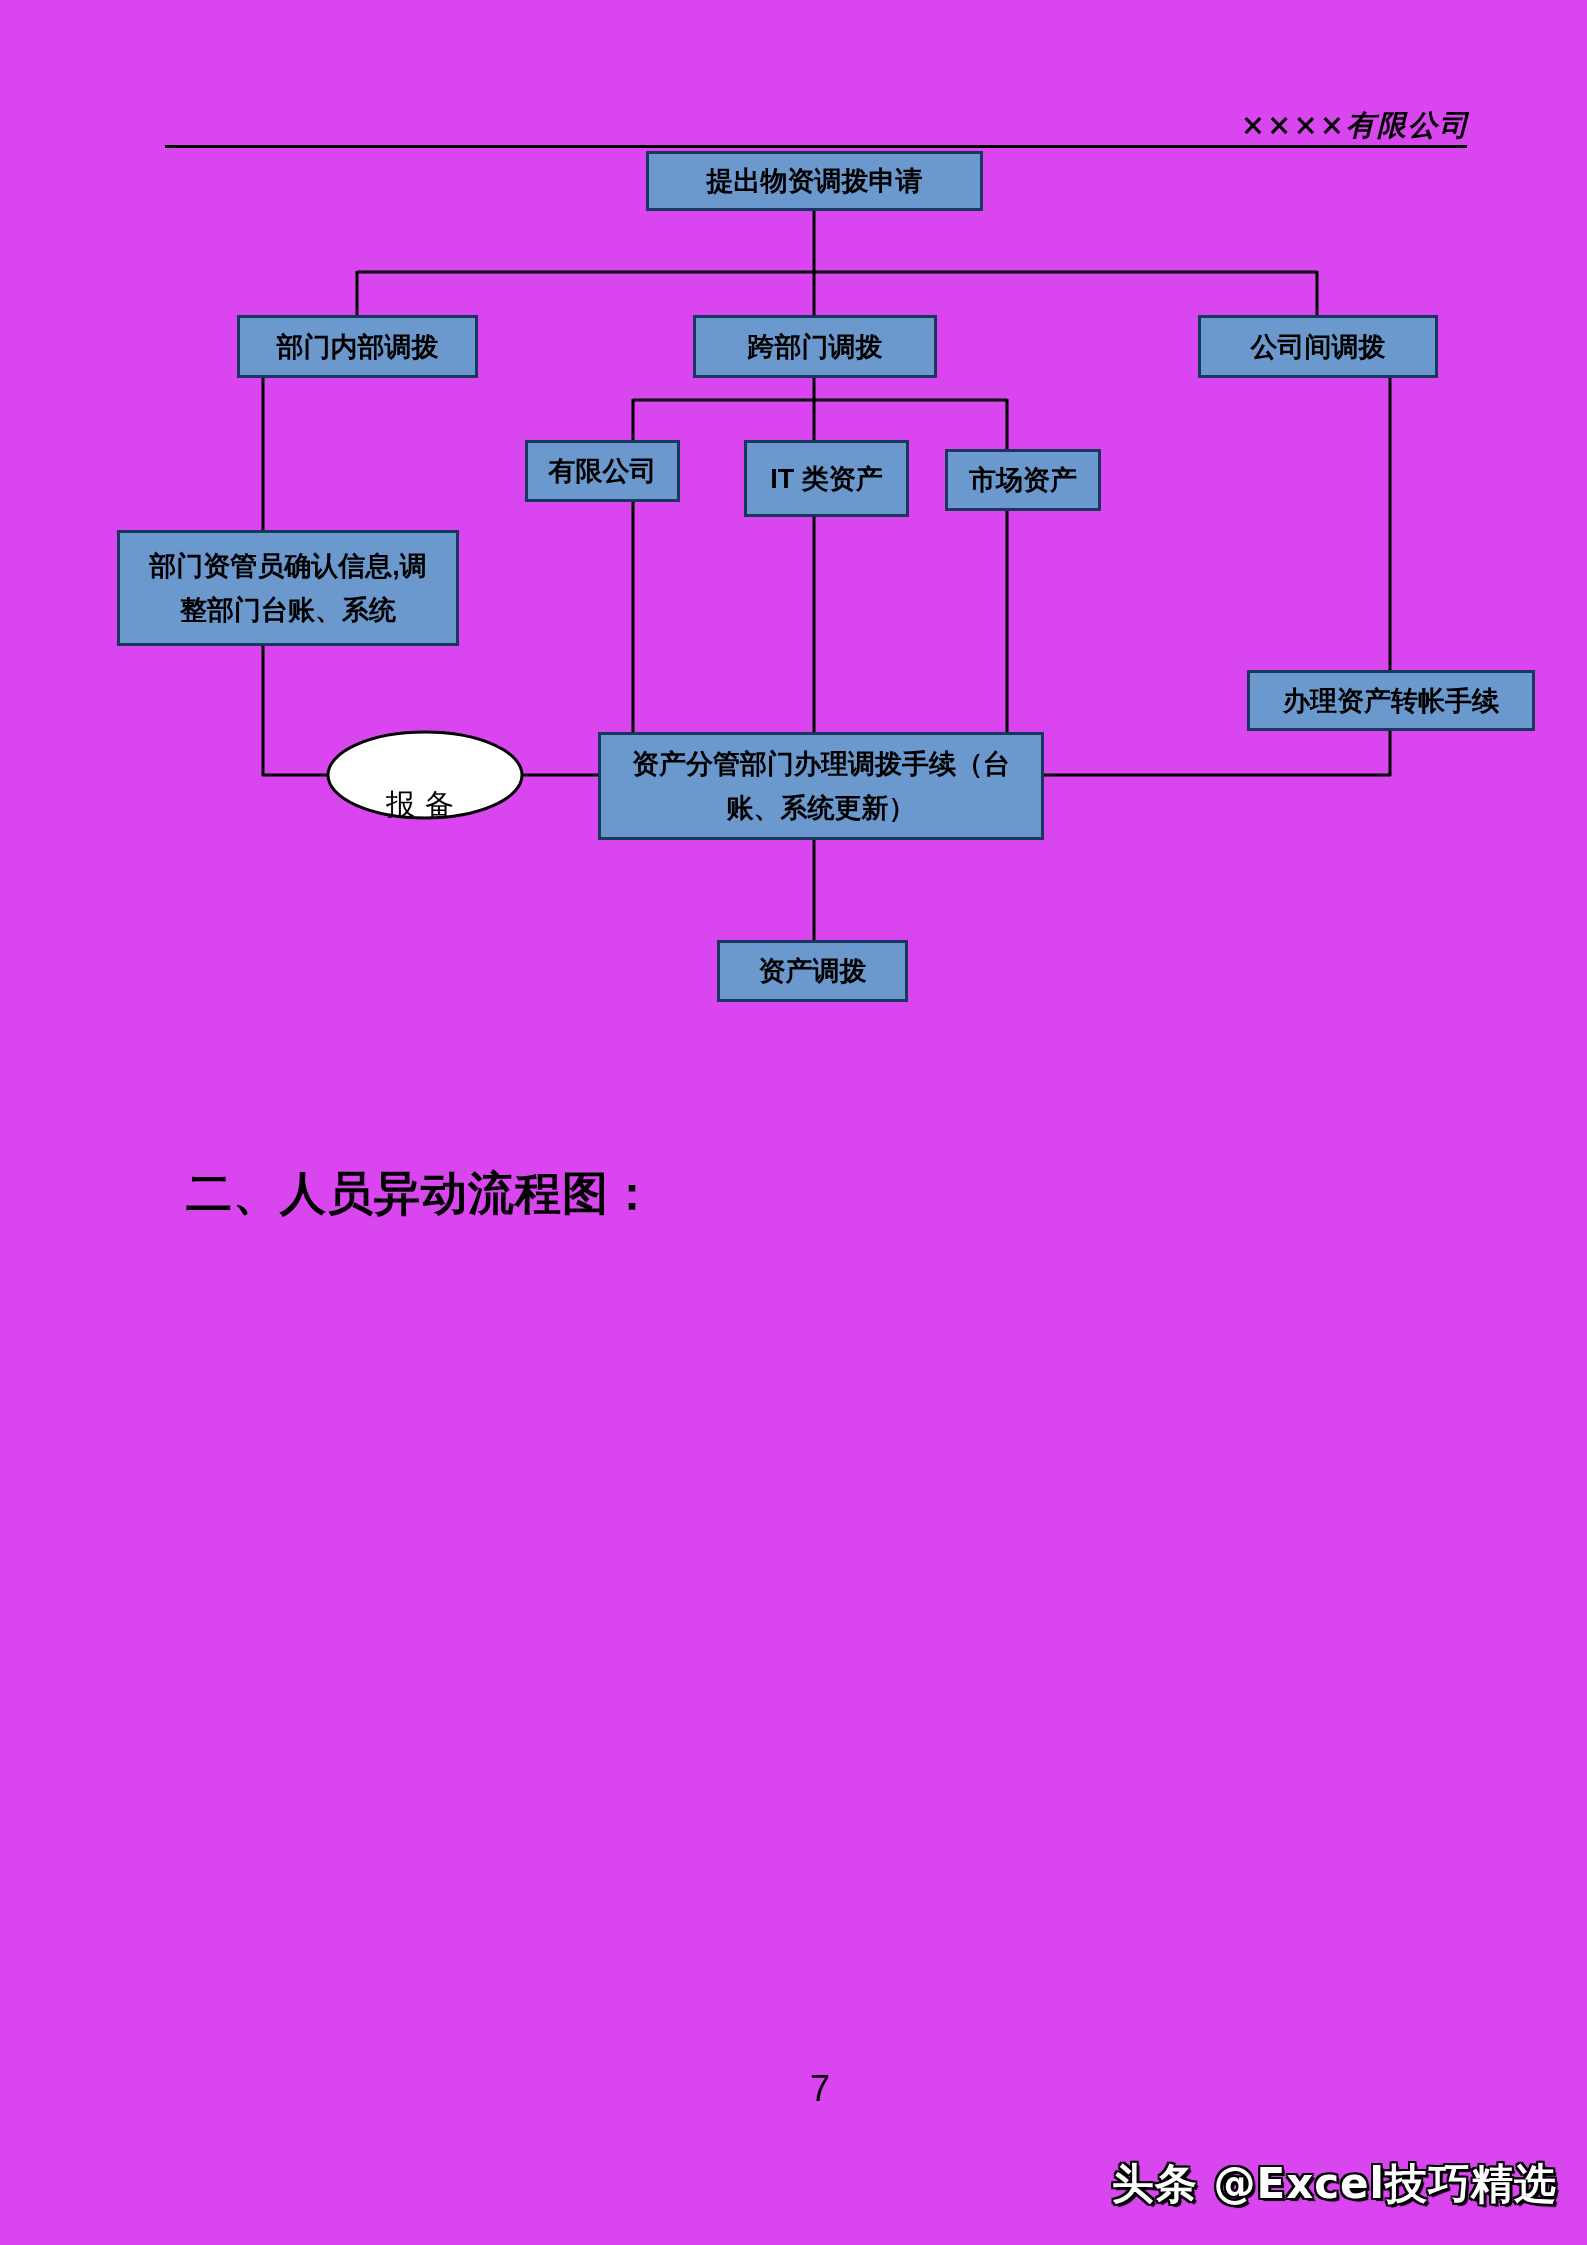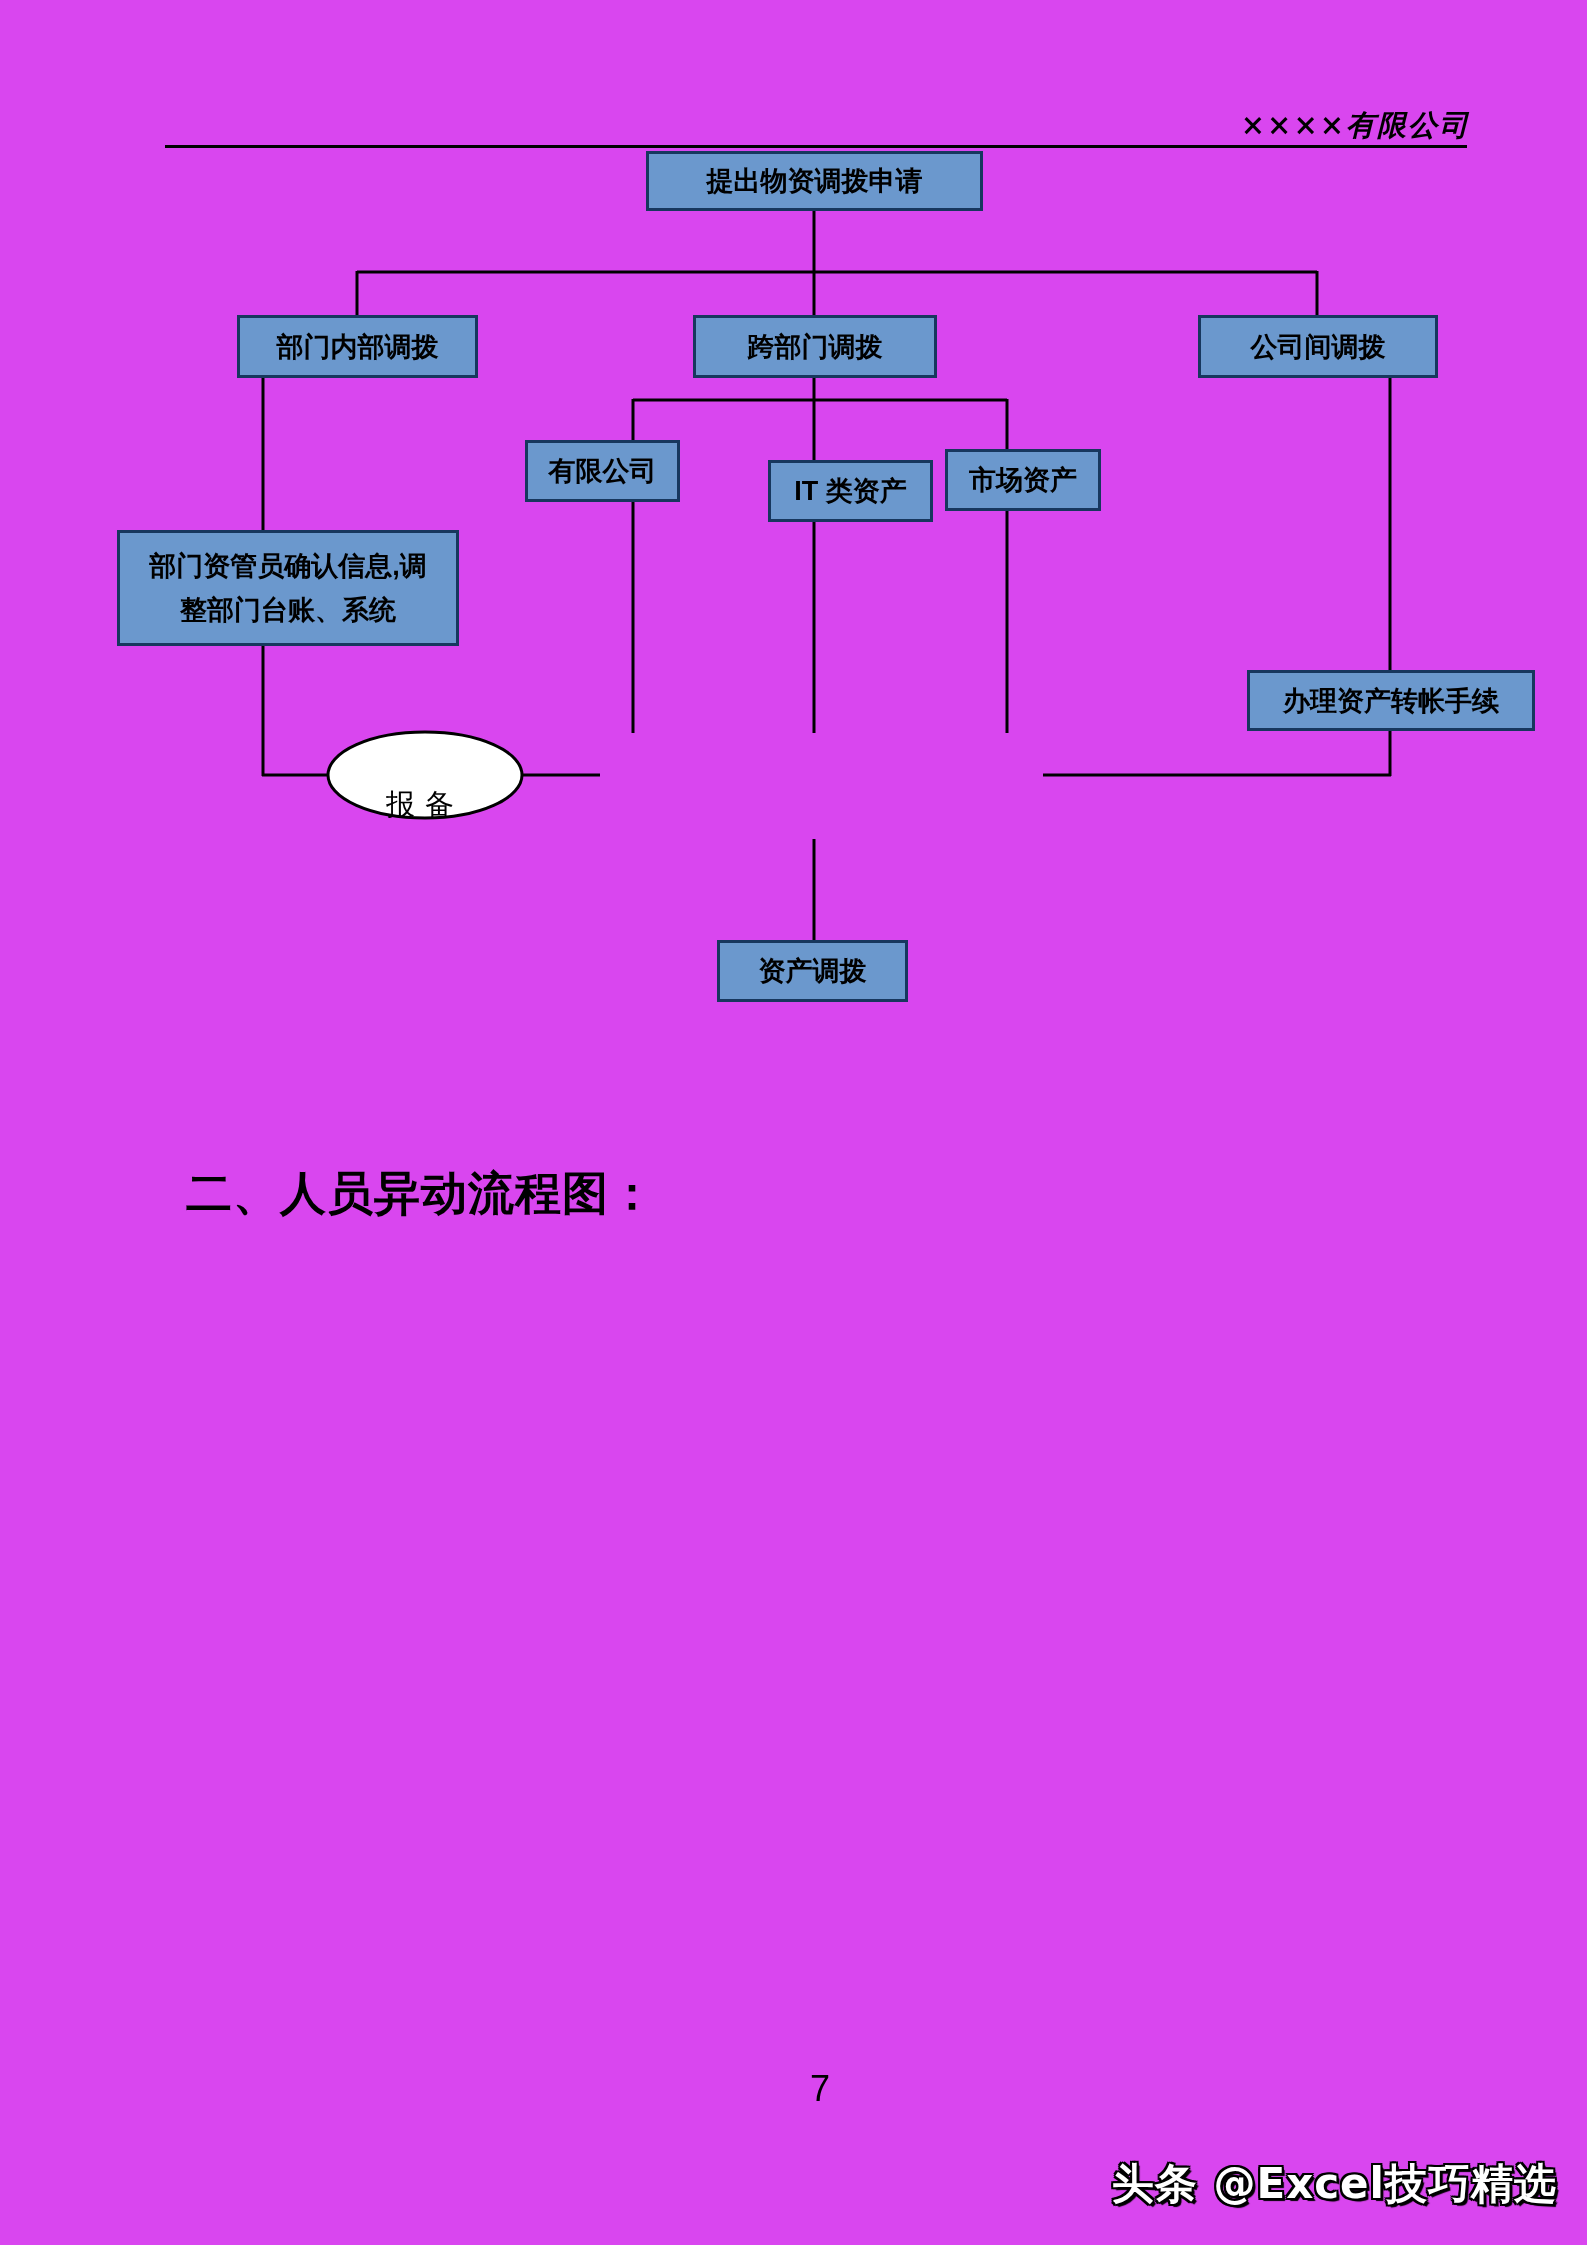--- a/index.html
+++ b/index.html
@@ -144,37 +144,41 @@
   </div>
 
   <div class="node" style="left:1198px; top:315px; width:240px; height:63px;">
     <span>公司间调拨</span>
   </div>
 
   <div class="node" style="left:525px; top:440px; width:155px; height:62px;">
     <span>有限公司</span>
   </div>
 
-  <div class="node" style="left:768px; top:440px; width:165px; height:62px;margin-top:20px;">
+  <div class="node" style="left:744px; top:440px; width:165px; height:77px;">
     <span>IT 类资产</span>
   </div>
 
   <div class="node" style="left:945px; top:449px; width:156px; height:62px;text-align:right;">
     <span>市场资产</span>
   </div>
 
   <div class="node" style="left:93px; top:530px; width:342px; height:116px;margin-left:24px;">
     <span>部门资管员确认信息,调</span>
     <span>整部门台账、系统</span>
   </div>
 
   <div class="node" style="left:1247px; top:670px; width:288px; height:61px;">
     <span>办理资产转帐手续</span>
   </div>
 
+  <div class="node" style="left:598px; top:732px; width:446px; height:108px;">
+    <span>资产分管部门办理调拨手续（台</span>
+    <span>账、系统更新）</span>
+  </div>
 
   <div class="node" style="left:717px; top:940px; width:191px; height:62px;">
     <span>资产调拨</span>
   </div>
 
   <div class="ellipse-label">报备</div>
 
   <div class="heading">二、人员异动流程图：</div>
 
   <div class="pagenum">7</div>

